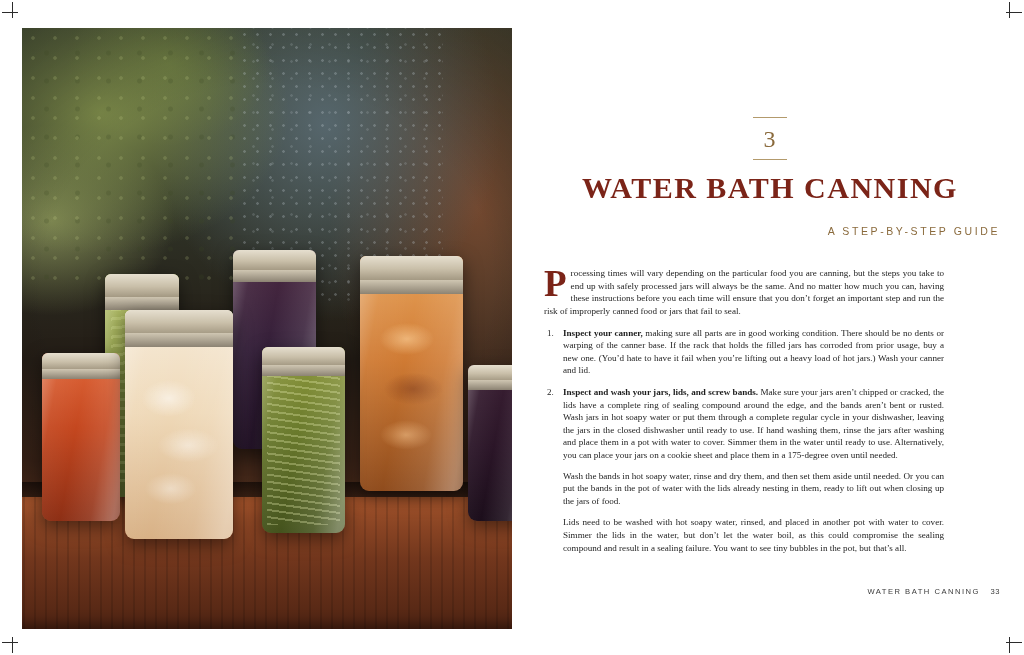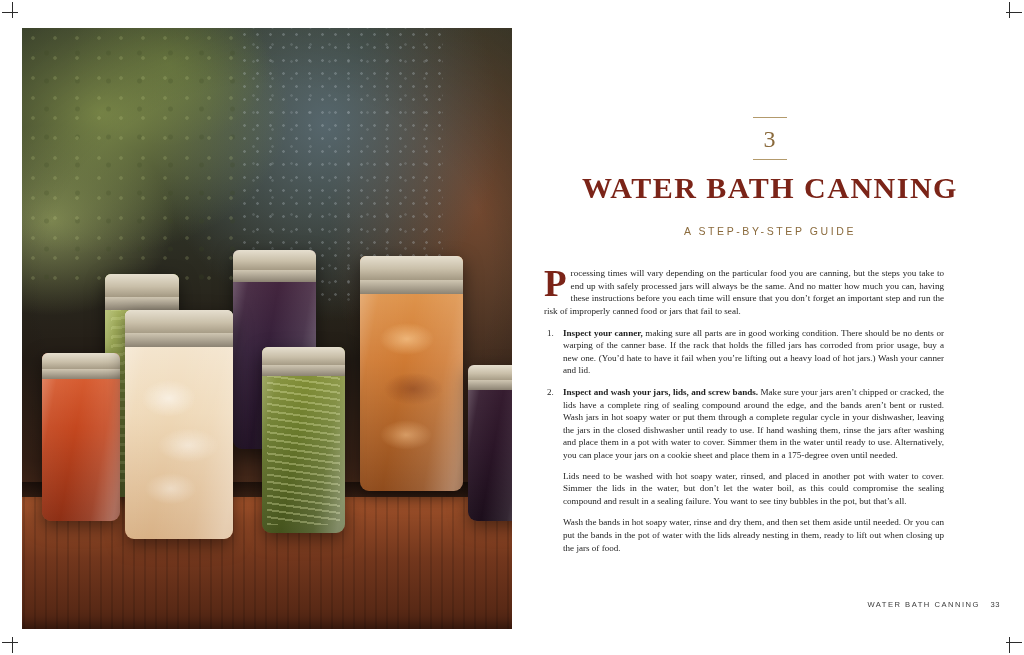--- a/index.html
+++ b/index.html
@@ -232,21 +232,21 @@
     font-weight: bold;
     font-size: 30px;
     letter-spacing: 1.5px;
     color: #7b2418;
     margin-top: 18px;
     font-variant: small-caps;
     text-transform: uppercase;
   }
 
   .chapter-subtitle {
-    text-align: center;
+    text-align: right;
     font-family: "Liberation Sans", sans-serif;
     font-size: 10.5px;
     letter-spacing: 2.6px;
     color: #8a6a3c;
     margin-top: 13px;
     text-transform: uppercase;
   }
 
   .body-col {
     margin-top: 30px;
@@ -296,21 +296,21 @@
     font-weight: bold;
   }
   .sub-para {
     margin-top: 8px;
     text-align: justify;
   }
 
   .folio {
     position: absolute;
     right: 0;
-    bottom: 20px;
+    bottom: 33px;
     font-family: "Liberation Sans", sans-serif;
     font-size: 7.6px;
     letter-spacing: 1.5px;
     color: #3a3a3a;
     text-transform: uppercase;
   }
   .folio .pg { margin-left: 7px; letter-spacing: .5px; }
 </style>
 </head>
 <body>
@@ -390,22 +390,22 @@
       <p class="intro">
         <span class="dropcap">P</span><span>rocessing times will vary depending on the particular food you are canning, but the steps you take to end up with safely processed jars will always be the same. And no matter how much you can, having these instructions before you each time will ensure that you don’t forget an important step and run the risk of improperly canned food or jars that fail to seal.</span>
       </p>
 
       <ol class="steps">
         <li>
           <span class="lead-in">Inspect your canner,</span><span> making sure all parts are in good working condition. There should be no dents or warping of the canner base. If the rack that holds the filled jars has corroded from prior usage, buy a new one. (You’d hate to have it fail when you’re lifting out a heavy load of hot jars.) Wash your canner and lid.</span>
         </li>
         <li>
           <span class="lead-in">Inspect and wash your jars, lids, and screw bands.</span><span> Make sure your jars aren’t chipped or cracked, the lids have a complete ring of sealing compound around the edge, and the bands aren’t bent or rusted. Wash jars in hot soapy water or put them through a complete regular cycle in your dishwasher, leaving the jars in the closed dishwasher until ready to use. If hand washing them, rinse the jars after washing and place them in a pot with water to cover. Simmer them in the water until ready to use. Alternatively, you can place your jars on a cookie sheet and place them in a 175-degree oven until needed.</span>
+          <p class="sub-para">Wash the bands in hot soapy water, rinse and dry them, and then set them aside until needed. Or you can put the bands in the pot of water with the lids already nesting in them, ready to lift out when closing up the jars of food.</p>
           <p class="sub-para">Lids need to be washed with hot soapy water, rinsed, and placed in another pot with water to cover. Simmer the lids in the water, but don’t let the water boil, as this could compromise the sealing compound and result in a sealing failure. You want to see tiny bubbles in the pot, but that’s all.</p>
-          <p class="sub-para">Wash the bands in hot soapy water, rinse and dry them, and then set them aside until needed. Or you can put the bands in the pot of water with the lids already nesting in them, ready to lift out when closing up the jars of food.</p>
         </li>
       </ol>
     </div>
 
     <div class="folio">
       <span>Water Bath Canning</span>
       <span class="pg">33</span>
     </div>
   </div>
 </div>

